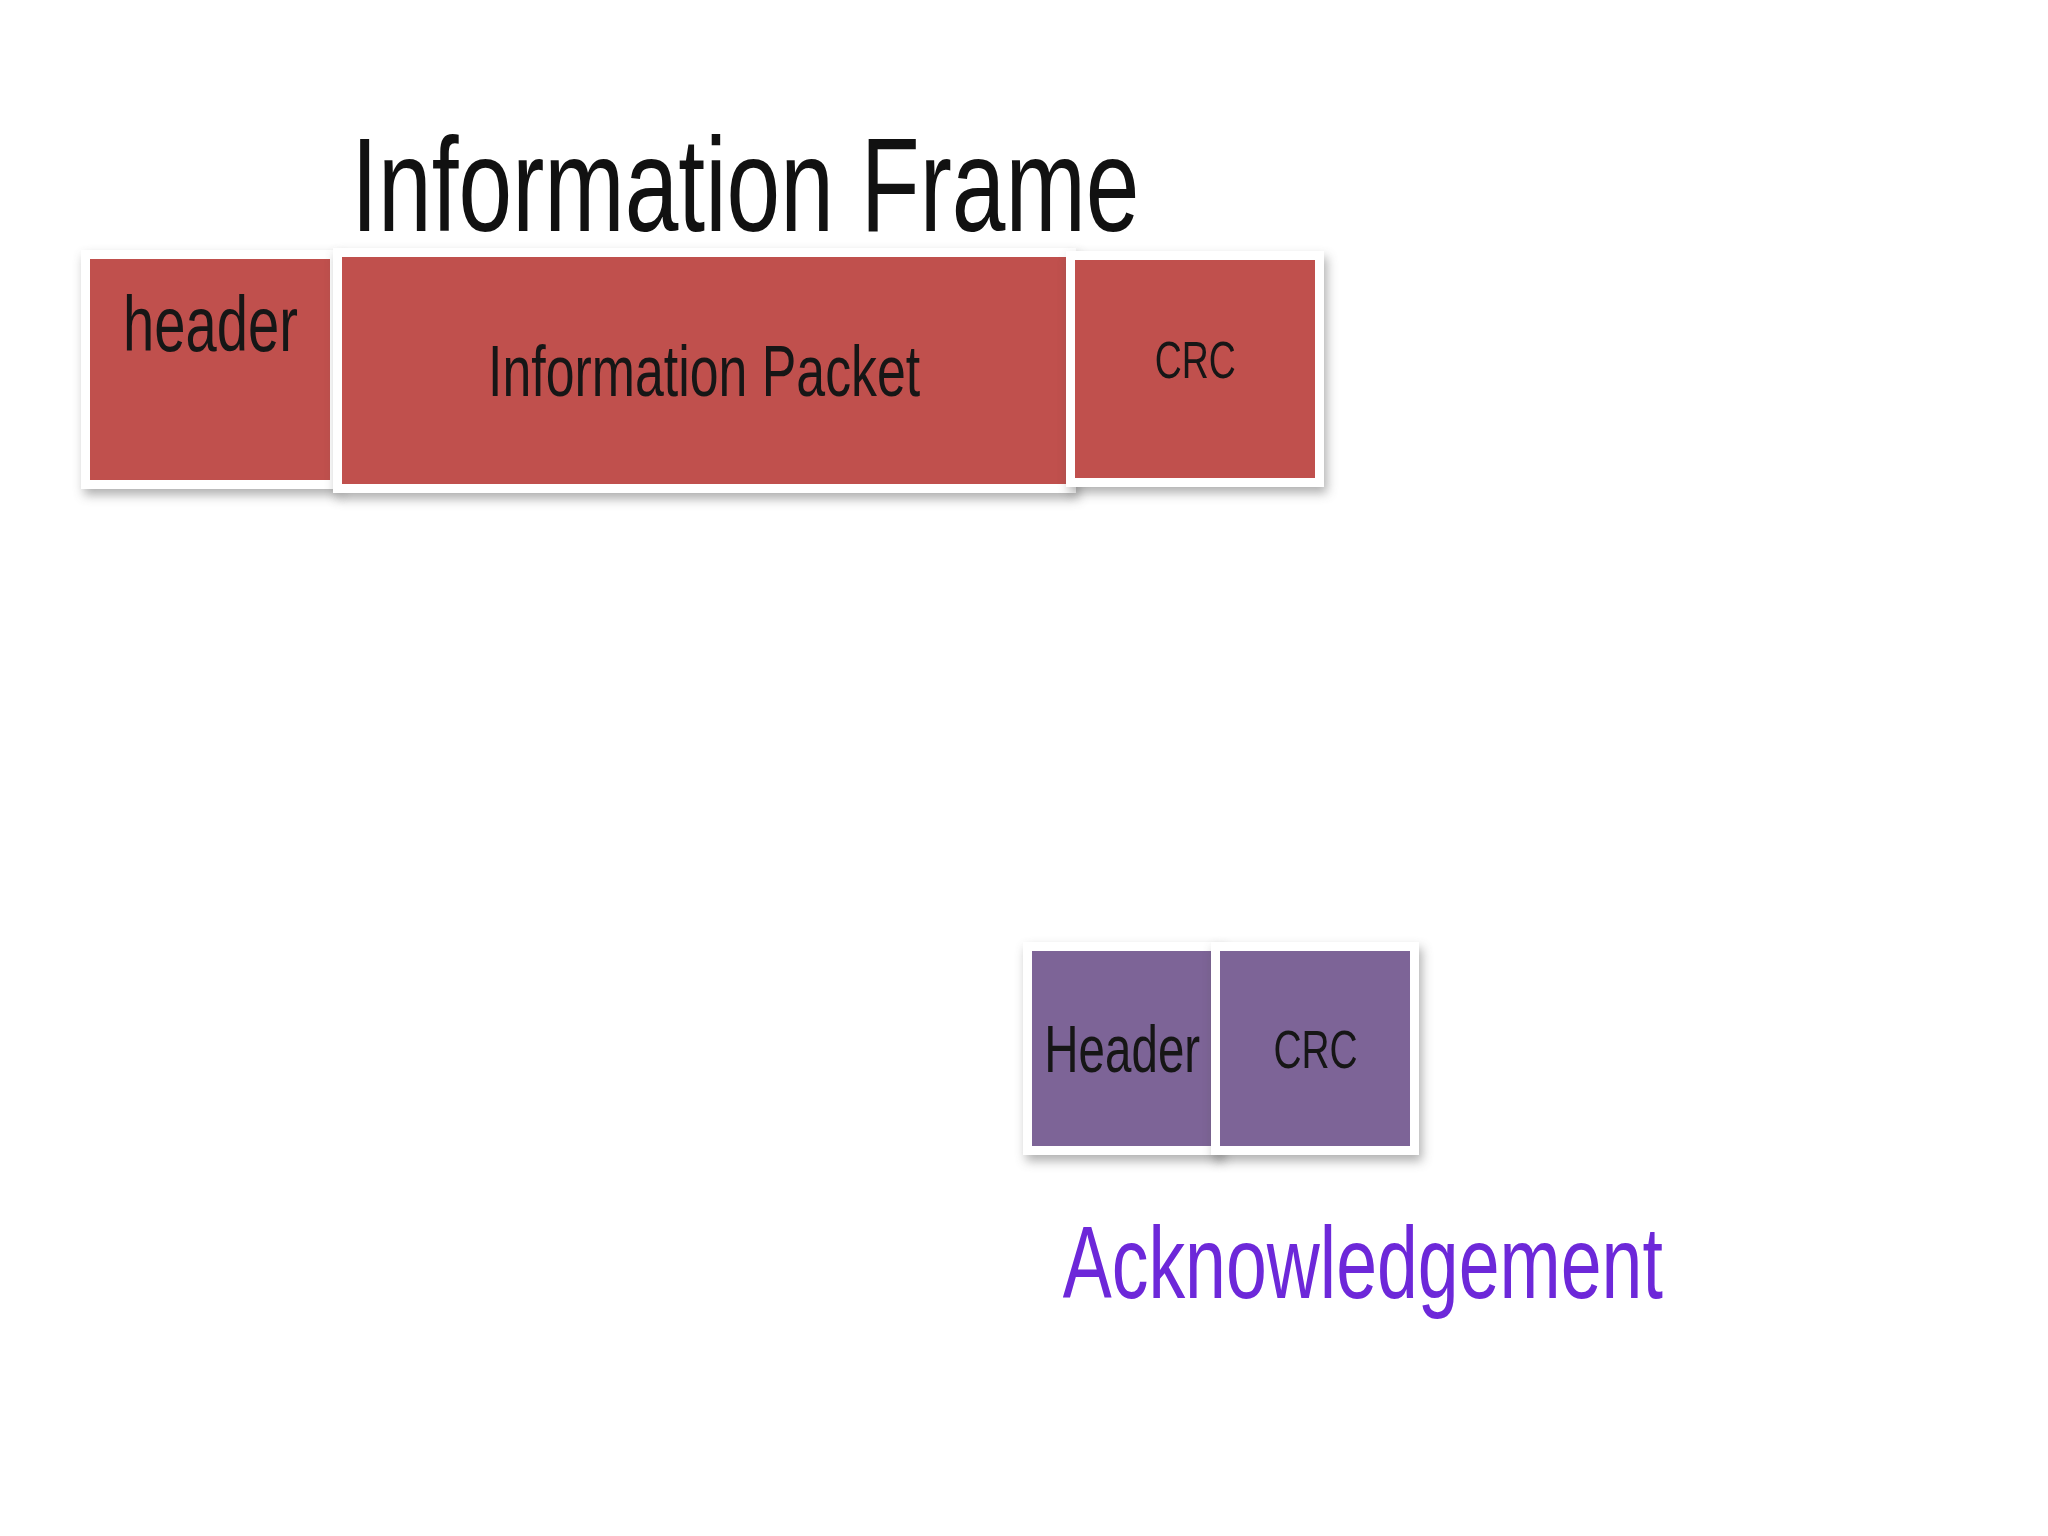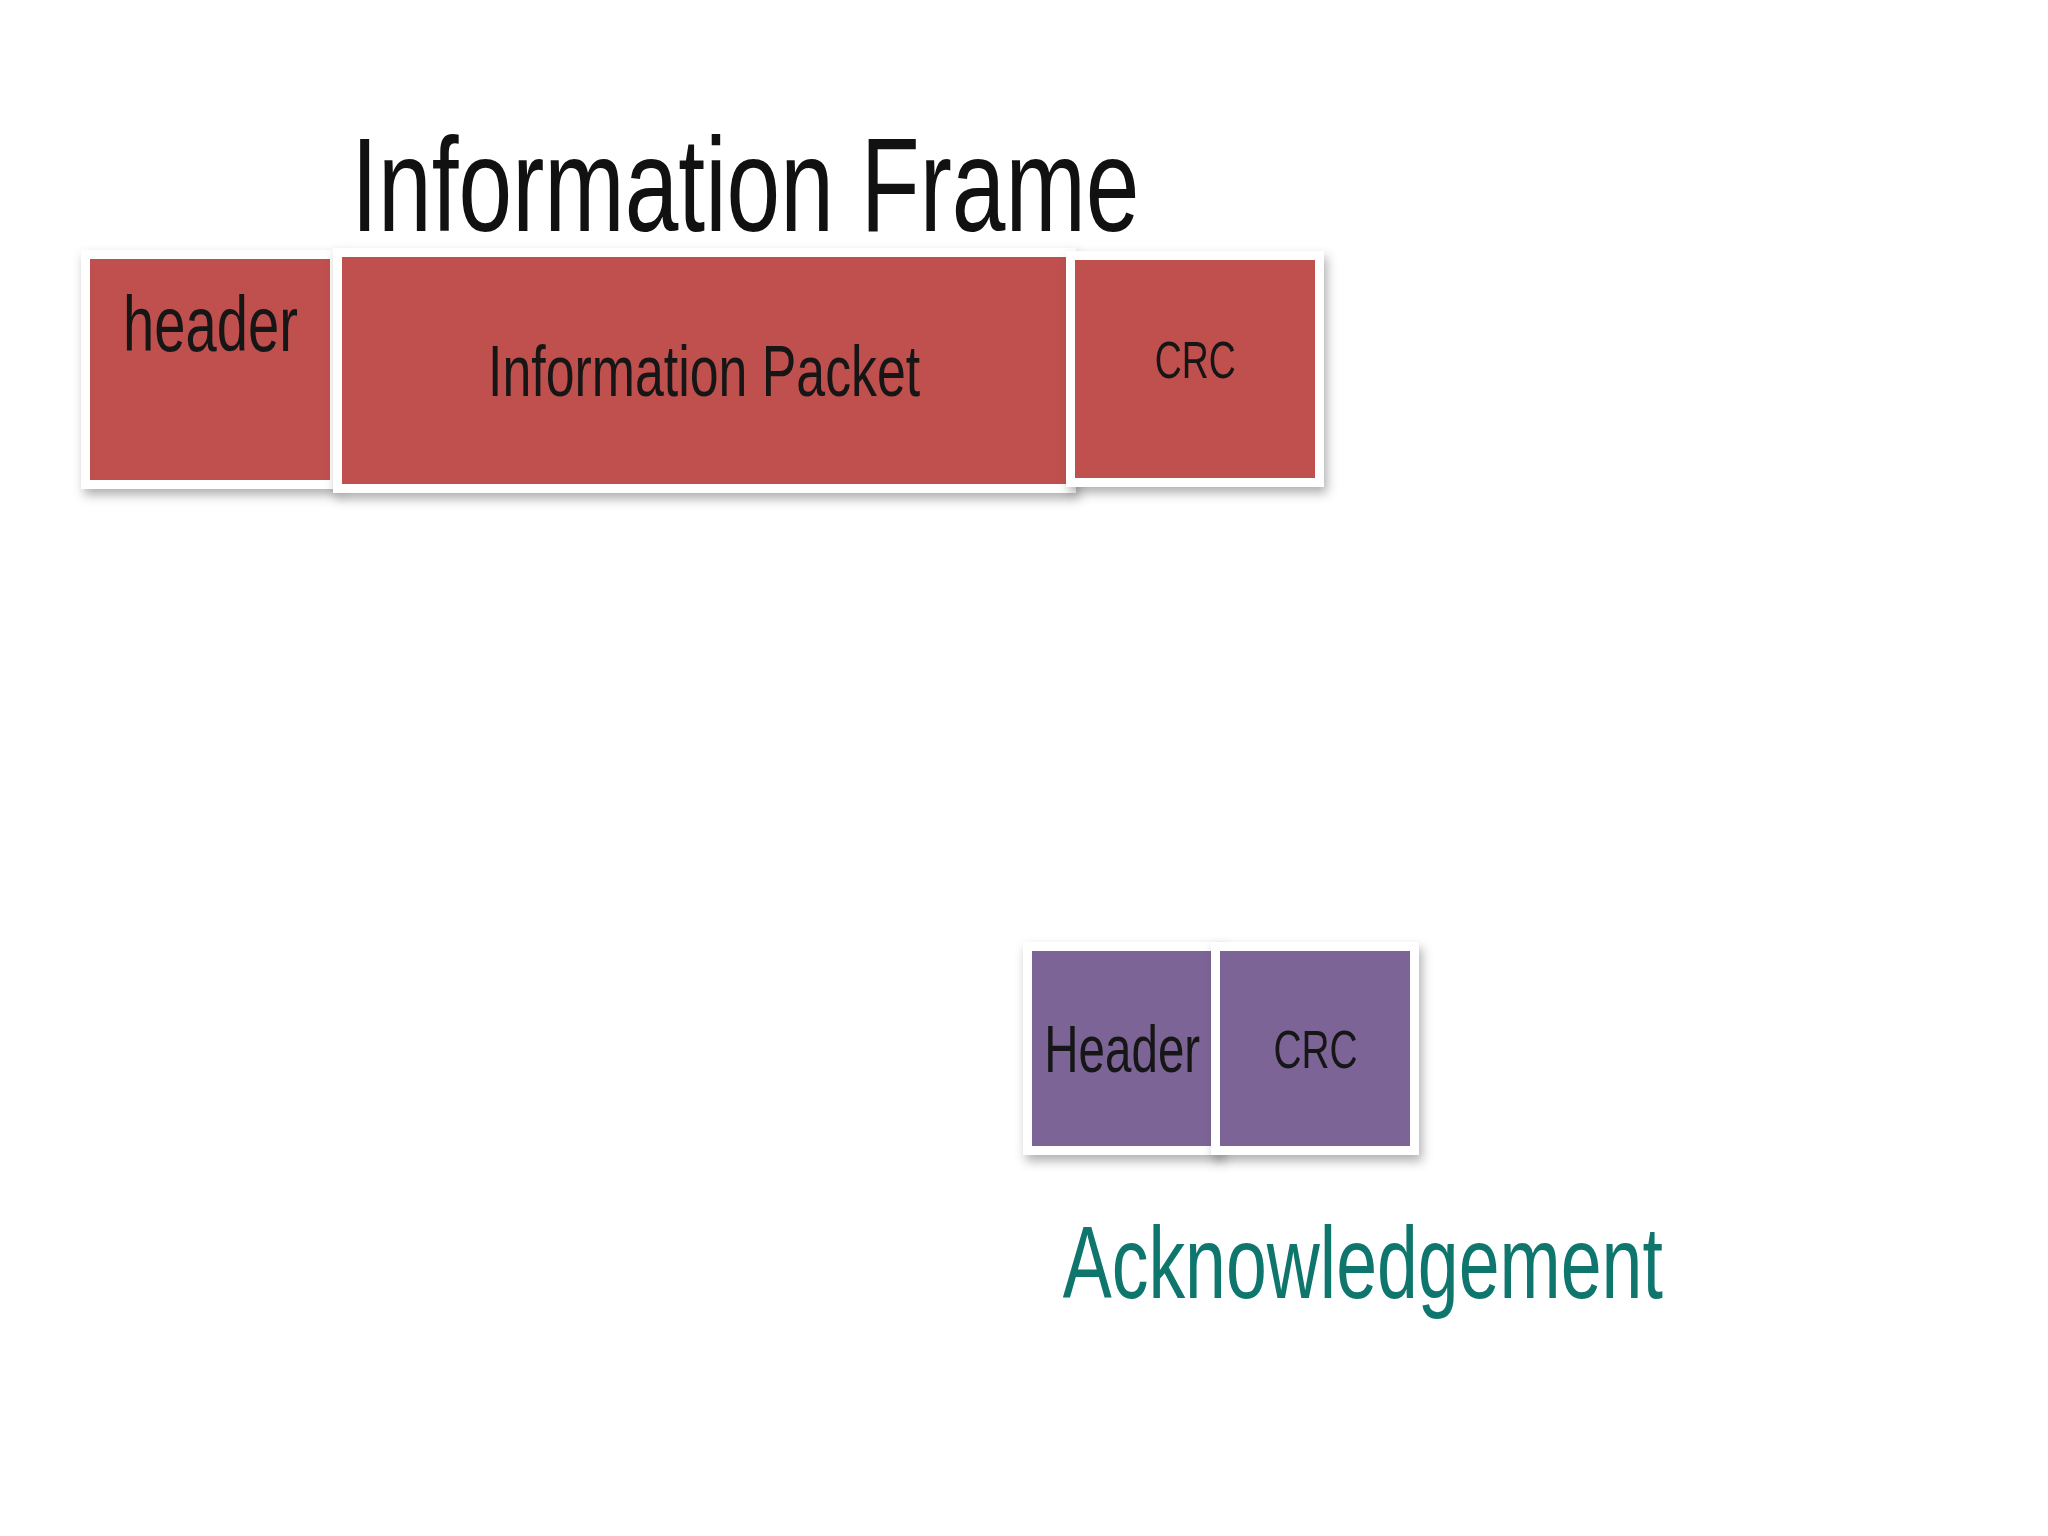--- a/index.html
+++ b/index.html
@@ -70,21 +70,21 @@
     font-size: 54px;
   }
   .ack-caption {
     position: absolute;
     left: 907px;
     top: 1202px;
     width: 706px;
     text-align: center;
     font-size: 102px;
     line-height: 1.2;
-    color: #0f766e;
+    color: #6d28d9;
   }
 </style>
 </head>
 <body>
 
 <div class="slide">
 
   <div class="title-block">
     <span class="narrow">Information Frame</span>
   </div>

